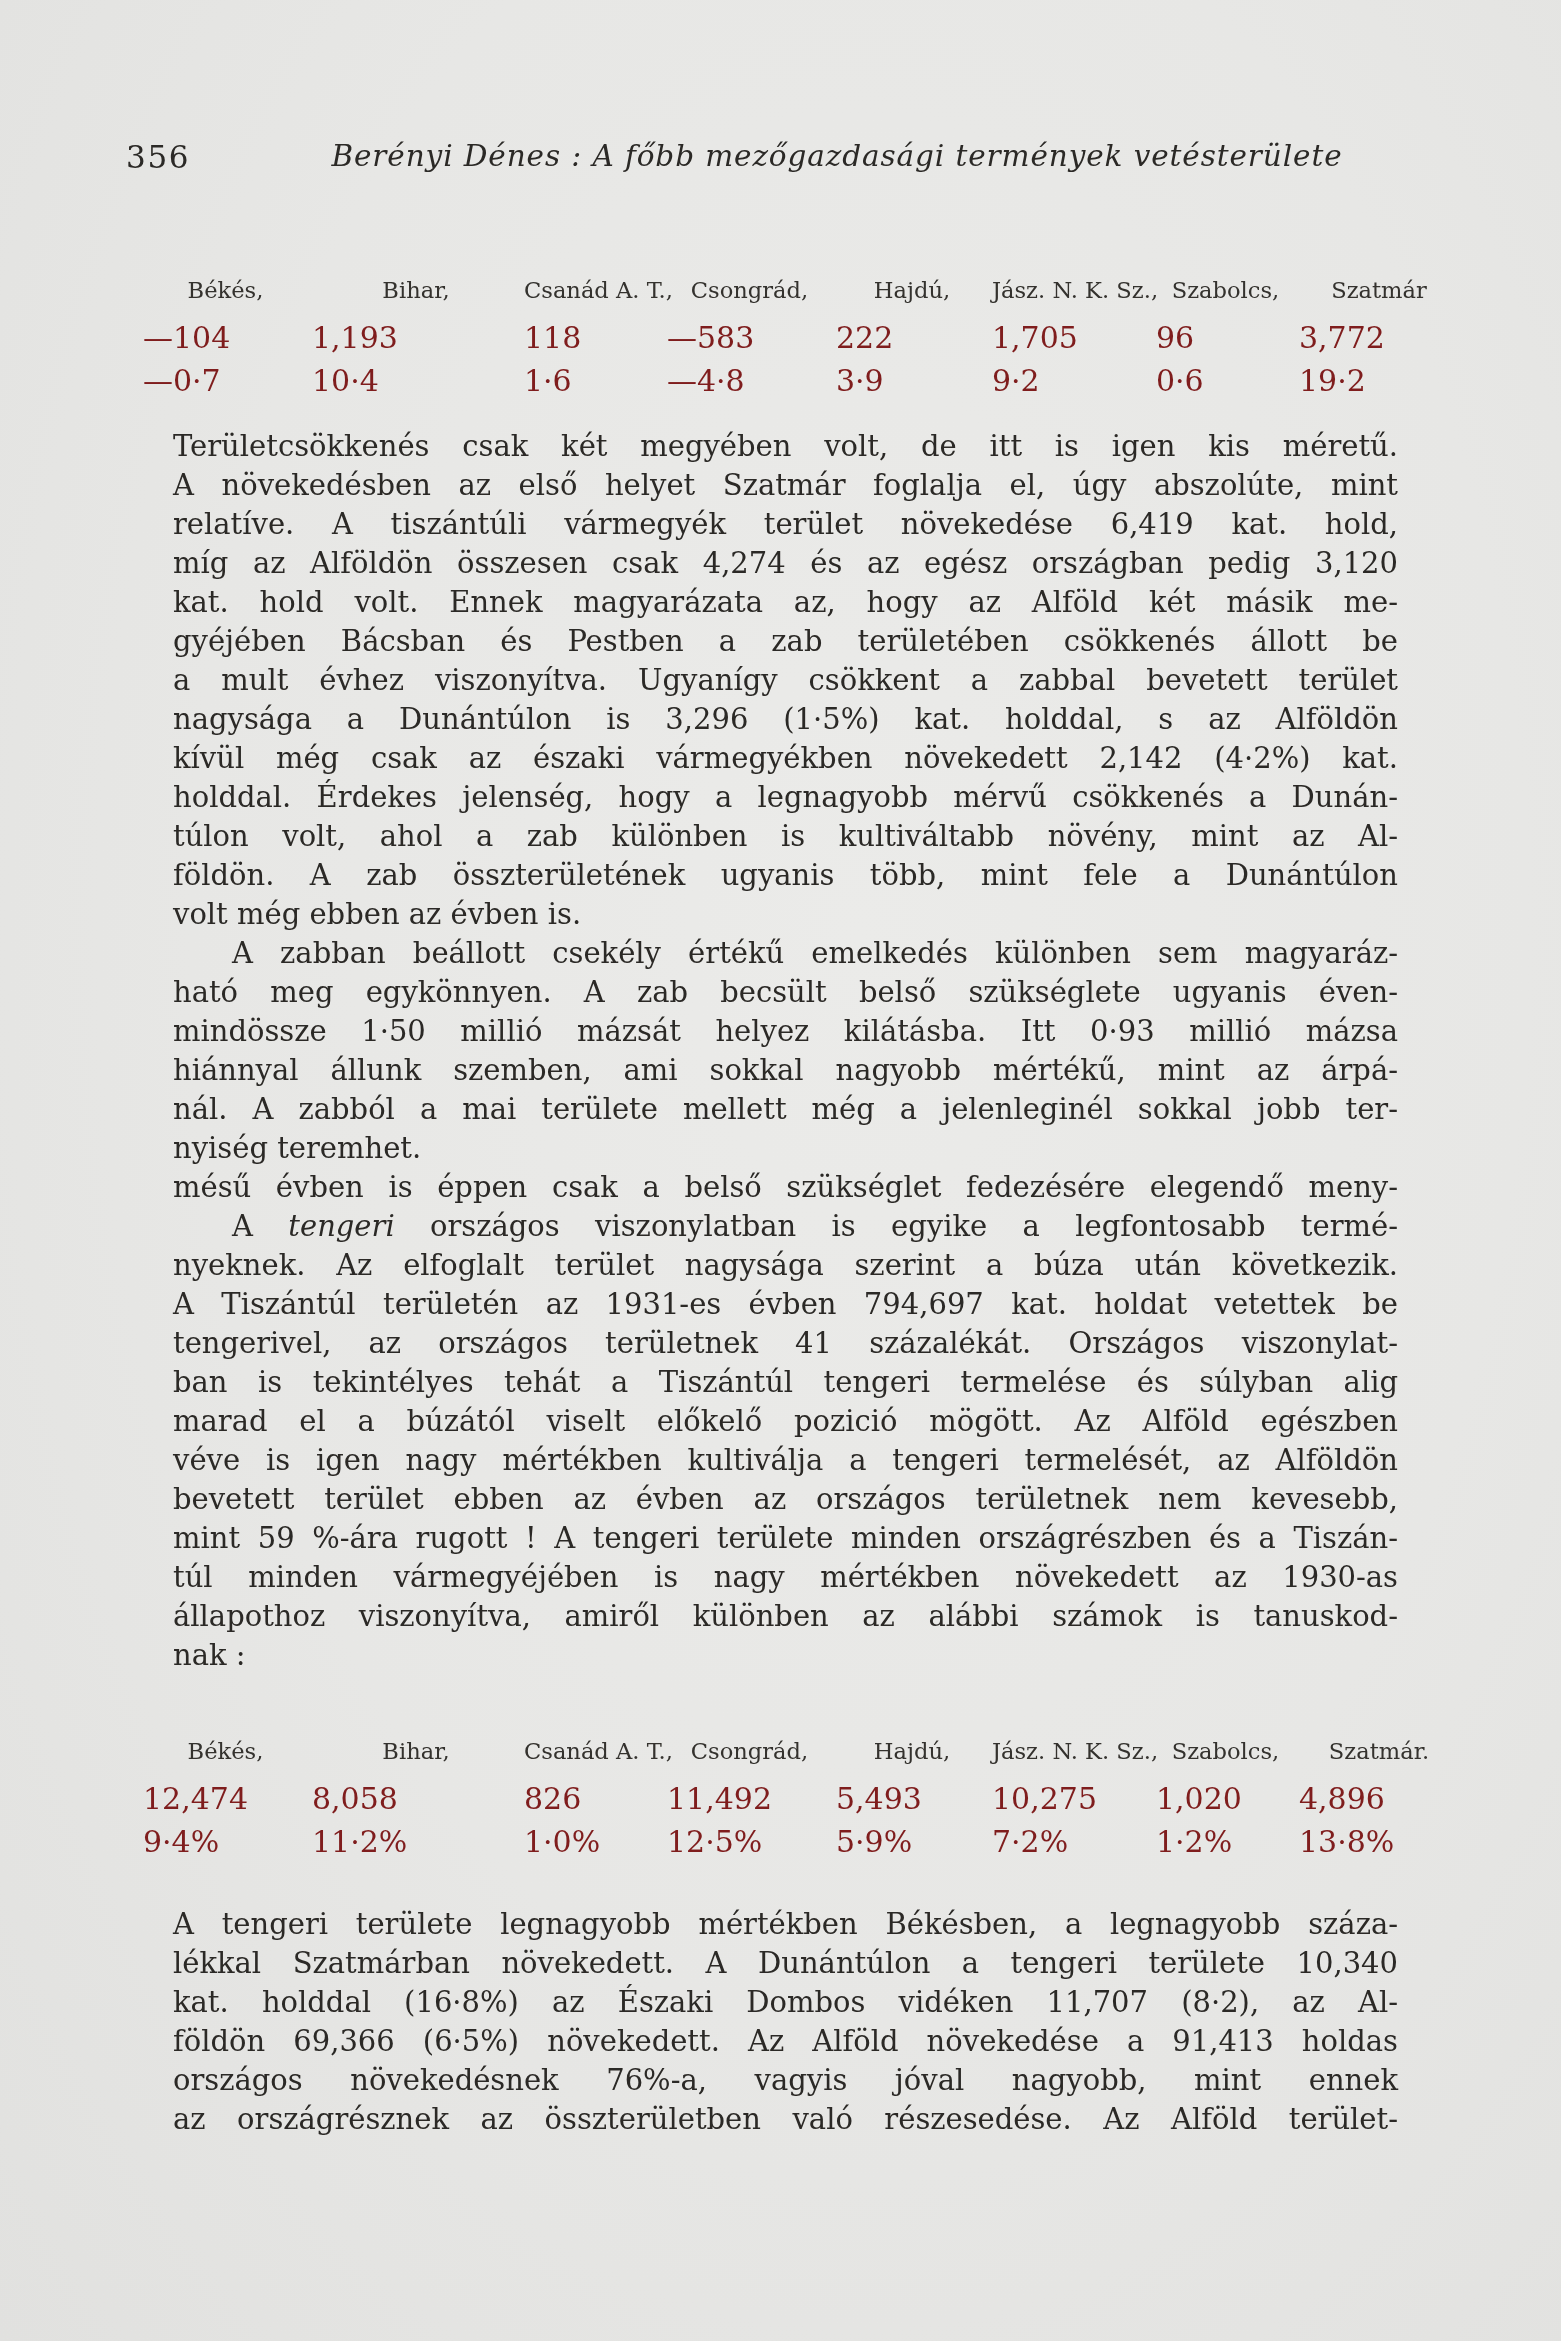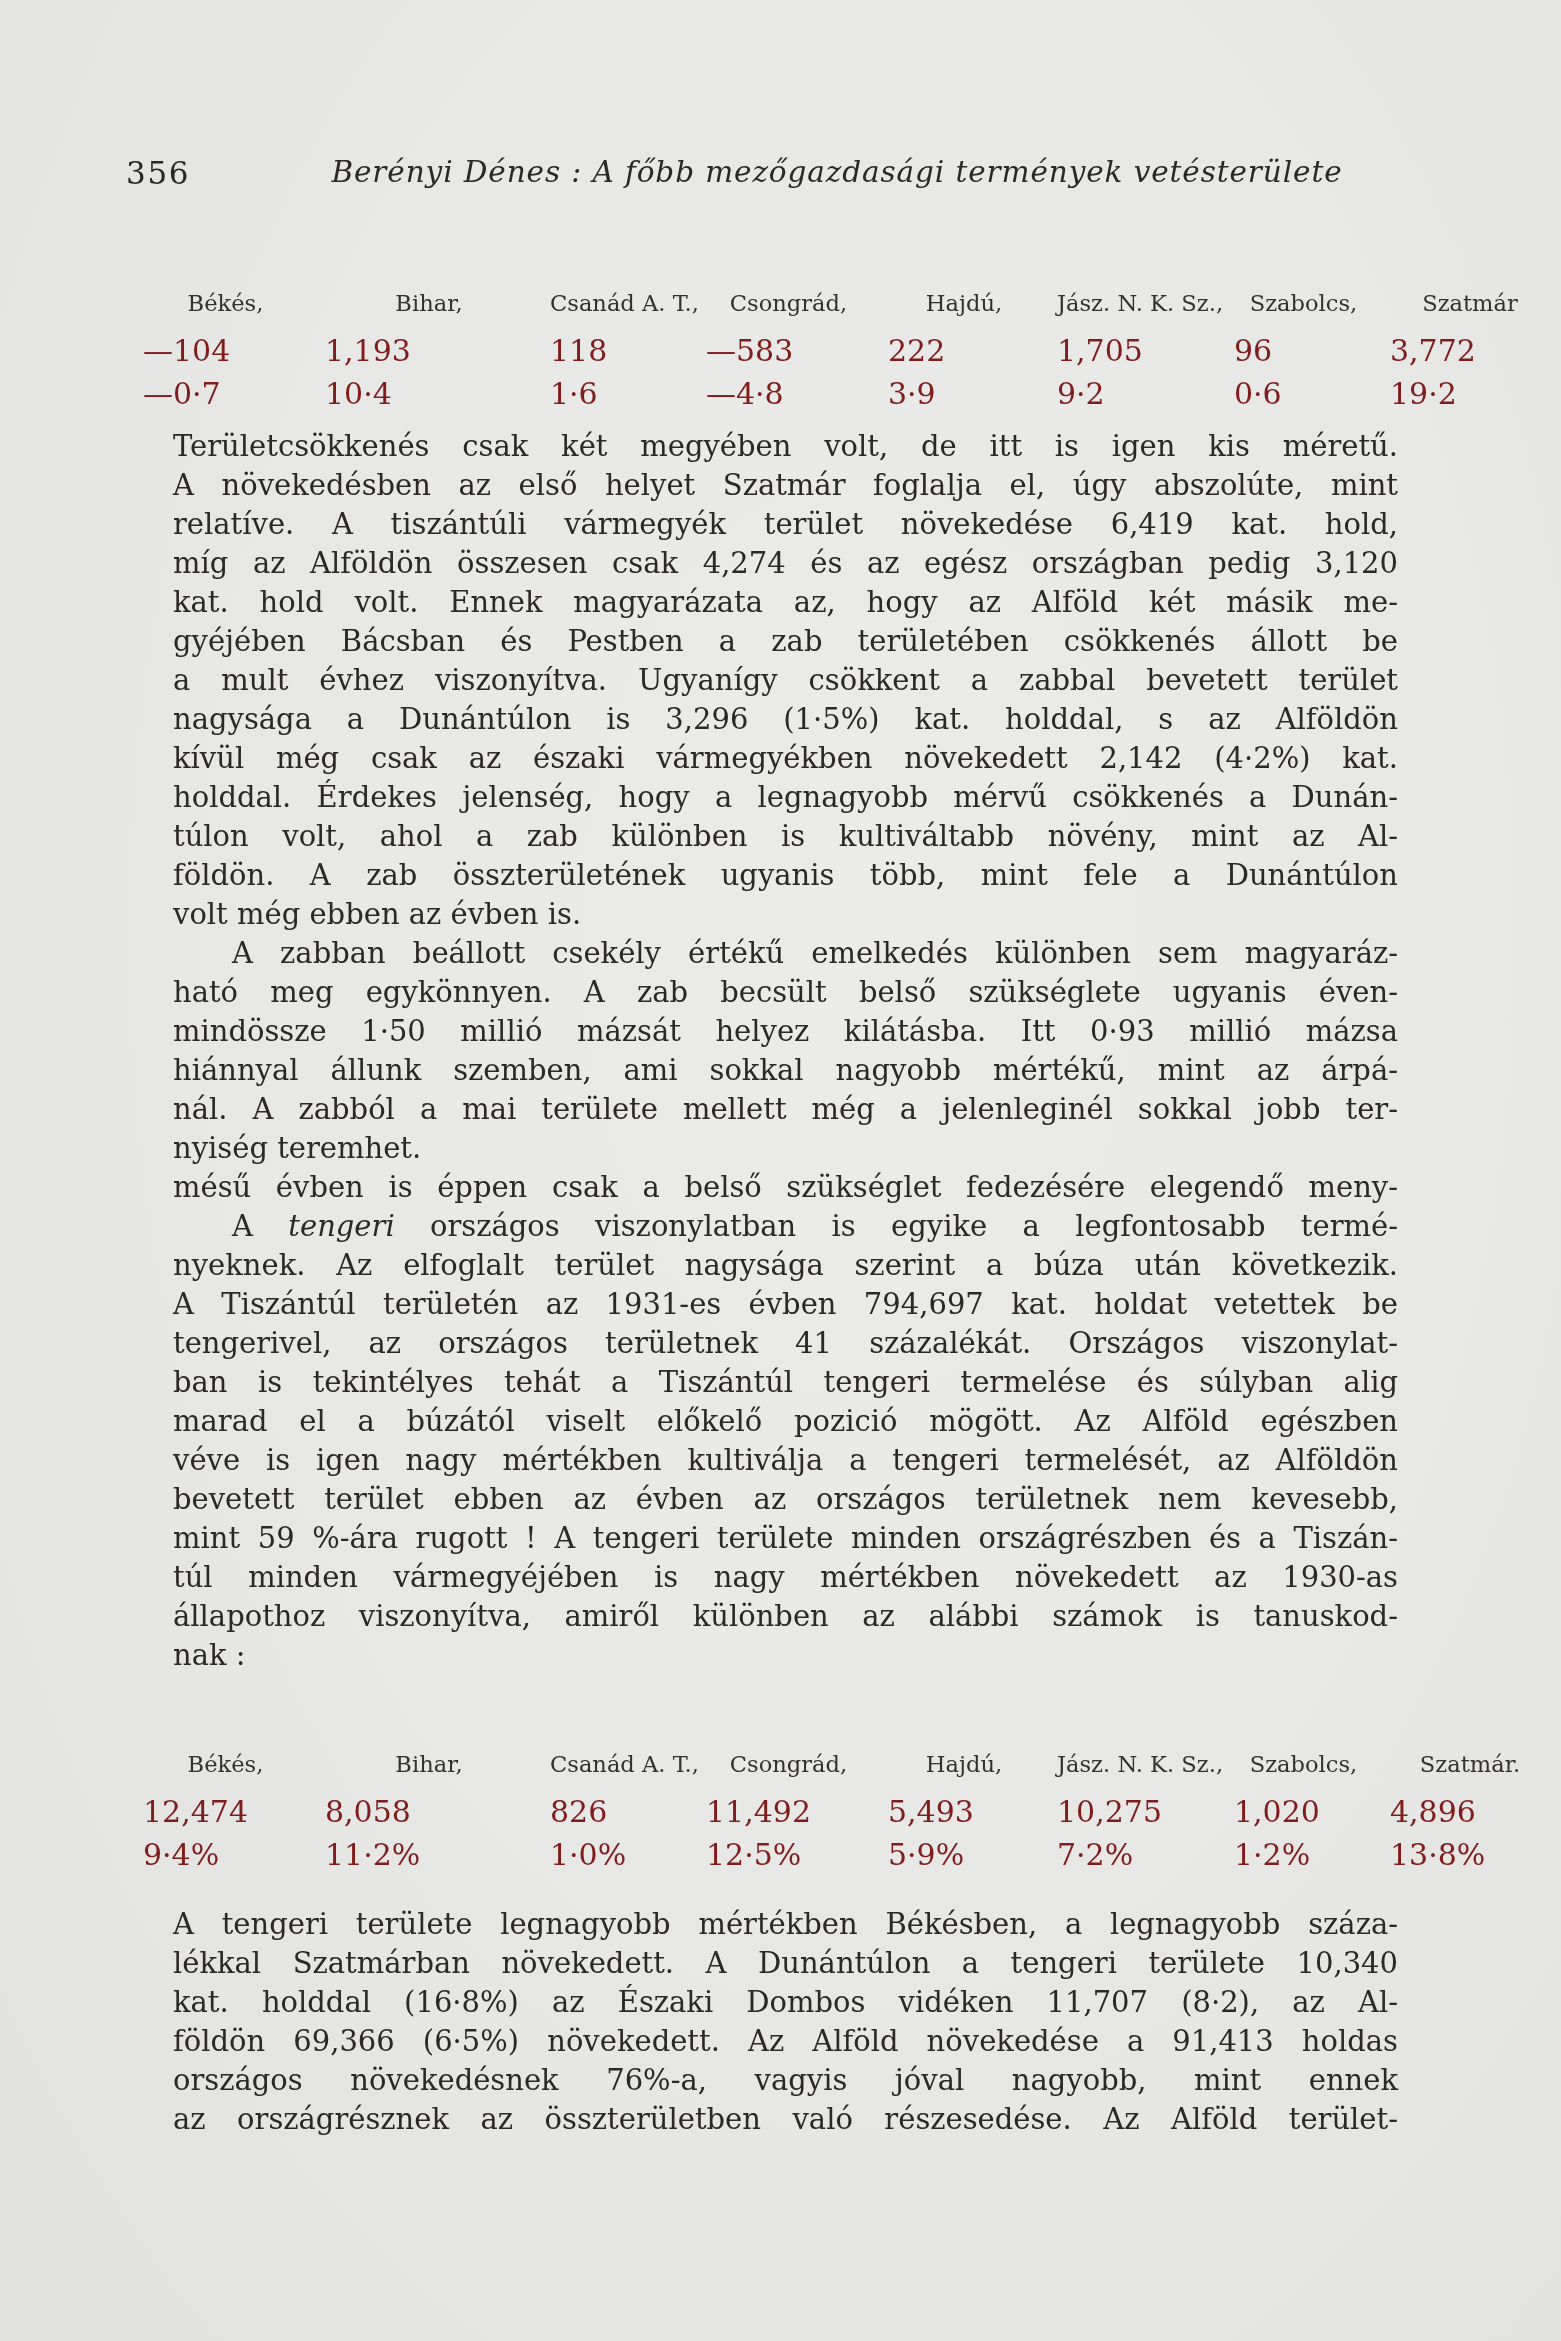--- a/index.html
+++ b/index.html
@@ -5,30 +5,29 @@
   html,body{margin:0;padding:0;}
   body{
     width:1561px;height:2342px;
     background:radial-gradient(ellipse at 55% 40%, #ebebe9 0%, #e7e7e5 55%, #e1e1df 100%);
     font-family:"DejaVu Serif", serif;
     color:#2b2926;
     overflow:hidden;
   }
   .page{position:relative;width:1561px;height:2342px;}
   
-  .running-head{position:absolute;top:139px;left:126px;width:1275px;height:43px;margin-top:16px;}
+  .running-head{position:absolute;top:139px;left:126px;width:1275px;height:43px;}
   .pagenum{position:absolute;left:0;top:0;font-size:31px;letter-spacing:1.7px;}
   .running-title{display:block;text-align:center;font-style:italic;font-size:29.5px;padding-left:147px;letter-spacing:0.9px;}
   
   .tbl{
     position:absolute;left:143px;
     display:grid;
     grid-template-columns:165px 208px 139px 165px 152px 160px 139px 160px;
-    column-gap:17px;
-    margin-top:13px;
+    column-gap:4px;
   }
   #table1{top:274px;}
   #table2{top:1735px;}
   .tbl .th{
     text-align:center;font-size:22.6px;line-height:33px;padding-bottom:8.7px;
     white-space:nowrap;color:#34322e;
   }
   .tbl .td{
     text-align:left;font-size:30px;line-height:43px;white-space:nowrap;color:#7f1d1d;
   }

